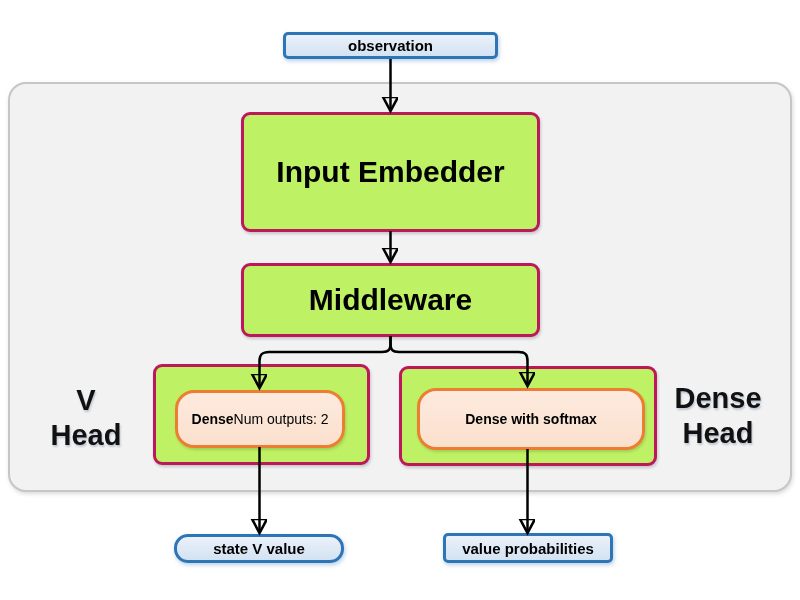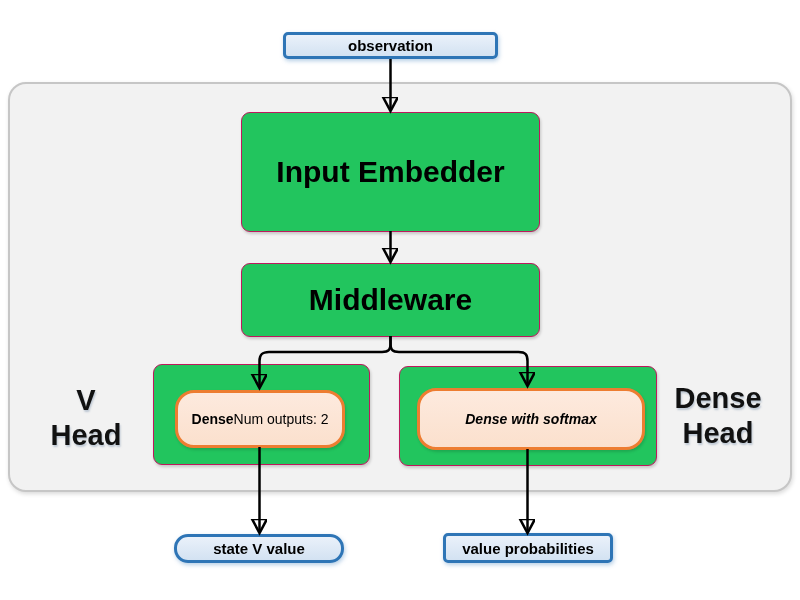--- a/index.html
+++ b/index.html
@@ -27,22 +27,22 @@
     display: flex; align-items: center; justify-content: center;
     font-weight: bold; font-size: 15px;
     box-shadow: 1px 2px 4px rgba(46,117,182,0.35);
   }
   .box-observation { left: 283px; top: 32px; width: 215px; height: 27px; }
   .box-state-v     { left: 174px; top: 534px; width: 170px; height: 29px; border-radius: 14px; }
   .box-action-prob { left: 443px; top: 533px; width: 170px; height: 30px; }
 
   
   .green-box {
-    background: #22c55e;
-    border: 1px solid #be185d;
+    background: #bef264;
+    border: 3px solid #be185d;
     border-radius: 9px;
     display: flex; align-items: center; justify-content: center;
     font-weight: bold; font-size: 30px;
     box-shadow: 1px 2px 3px rgba(0,0,0,0.18);
   }
   .box-embedder   { left: 241px; top: 112px; width: 299px; height: 120px; }
   .box-middleware { left: 241px; top: 263px; width: 299px; height: 74px; }
   .box-v-head     { left: 153px; top: 364px; width: 217px; height: 101px; }
   .box-policy-head{ left: 399px; top: 366px; width: 258px; height: 100px; }
 
@@ -50,21 +50,21 @@
   .orange-box {
     background: linear-gradient(180deg, #fdeade 0%, #fbe0cd 100%);
     border: 3px solid #ed7d31;
     border-radius: 19px;
     display: flex; flex-direction: row; align-items: center; justify-content: center;
     font-size: 14px; line-height: 20px; text-align: center;
     box-shadow: 1px 2px 3px rgba(0,0,0,0.15);
   }
   .orange-box .dense-title { font-weight: bold; }
   .box-v-dense      { left: 175px; top: 390px; width: 170px; height: 58px; }
-  .box-policy-dense { left: 417px; top: 388px; width: 228px; height: 62px; font-style: italic; }
+  .box-policy-dense { left: 417px; top: 388px; width: 228px; height: 62px; }
 
   
   .head-label {
     display: flex; flex-direction: column; align-items: center;
     font-weight: bold; font-size: 29px; line-height: 35px;
     color: #111;
     text-shadow: 1px 2px 2px rgba(110,135,165,0.40);
   }
   .label-v-head      { left: 31px;  top: 383px; width: 110px; }
   .label-policy-head { left: 662px; top: 381px; width: 112px; }

